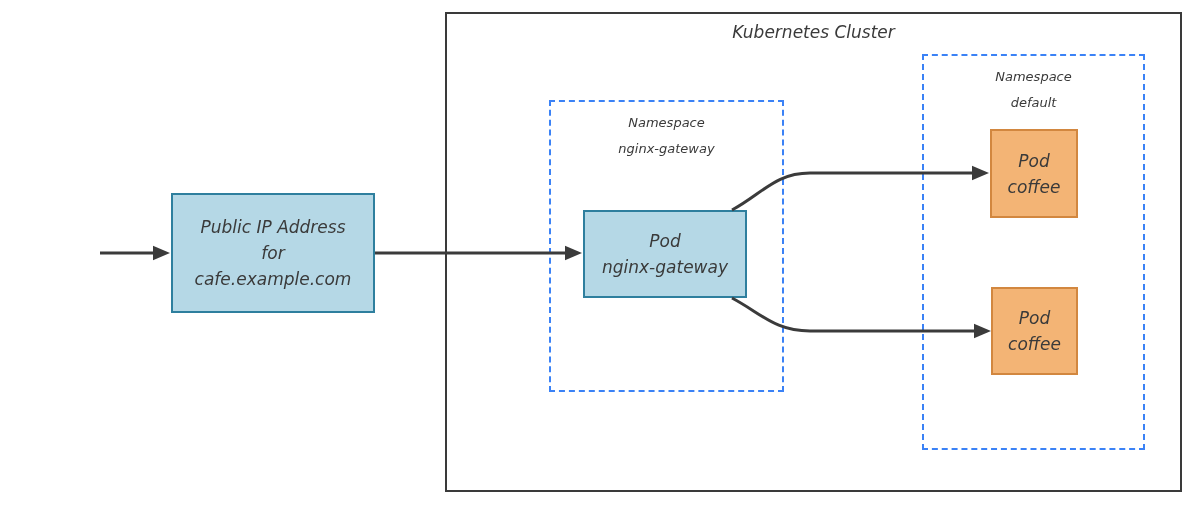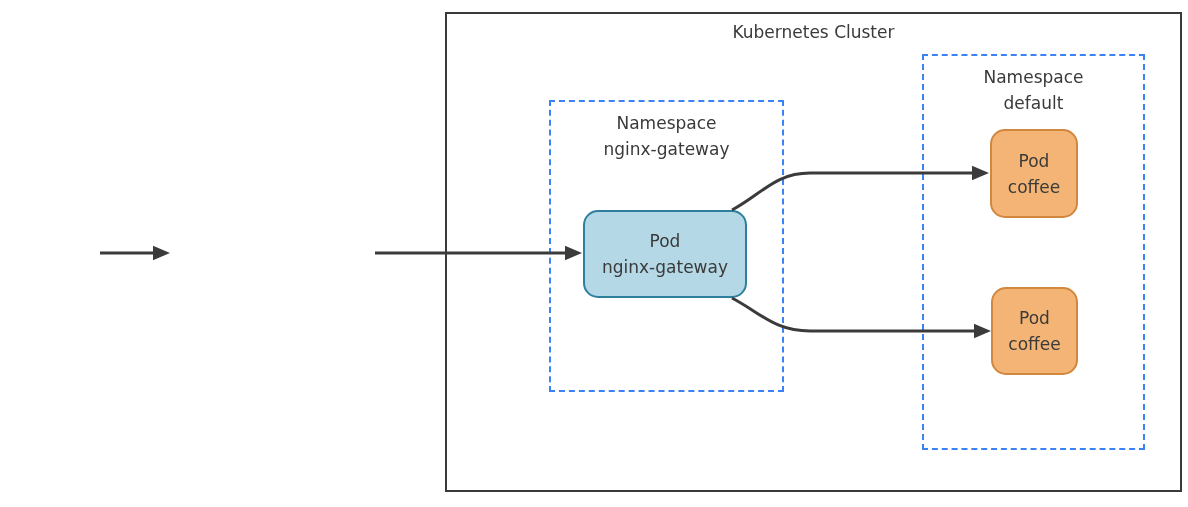--- a/index.html
+++ b/index.html
@@ -8,32 +8,32 @@
     background: #ffffff;
   }
   #canvas {
     position: relative;
     width: 1188px;
     height: 507px;
     background: #ffffff;
     font-family: "DejaVu Sans", "Liberation Sans", sans-serif;
     color: var(--text, #3a3a3a);
     overflow: hidden;
+    font-style: italic;
   }
   .node {
     position: absolute;
     box-sizing: border-box;
     display: flex;
     align-items: center;
     justify-content: center;
     text-align: center;
     font-size: 17px;
     line-height: 26px;
     white-space: pre-line;
-    border-radius: 15px;
   }
   .node-blue {
     background: var(--blue-node-fill, #b5d8e6);
     border: 2px solid var(--blue-node-border, #2e7f9e);
   }
   .node-orange {
     background: var(--orange-node-fill, #f3b475);
     border: 2px solid var(--orange-node-border, #d2873f);
   }
   .node-gray {
@@ -45,21 +45,21 @@
     box-sizing: border-box;
     border: 2px dashed var(--namespace-border, #3b82f6);
     background: transparent;
   }
   .namespace-label {
     position: absolute;
     left: 0;
     right: 0;
     top: 8px;
     text-align: center;
-    font-size: 17px;
+    font-size: 13px;
     line-height: 26px;
     white-space: pre-line;
   }
   #cluster {
     position: absolute;
     box-sizing: border-box;
     left: 445px;
     top: 12px;
     width: 737px;
     height: 480px;
@@ -124,20 +124,23 @@
       <path class="shaft" d="M 732 298 C 762 314 775 331 810 331 L 975 331"></path>
       <polygon class="head" points="991,331 974,323.8 974,338.2"></polygon>
     </g>
   </svg>
 
   <div id="cluster">
     <div id="cluster-title">Kubernetes Cluster</div>
   </div>
 
 
+  <div id="public-ip" class="node node-blue">Public IP Address
+for
+cafe.example.com</div>
 
   <div id="ns-nginx" class="namespace">
     <div class="namespace-label">Namespace
 nginx-gateway</div>
   </div>
 
   <div id="pod-nginx" class="node node-blue">Pod
 nginx-gateway</div>
 
   <div id="ns-default" class="namespace">

